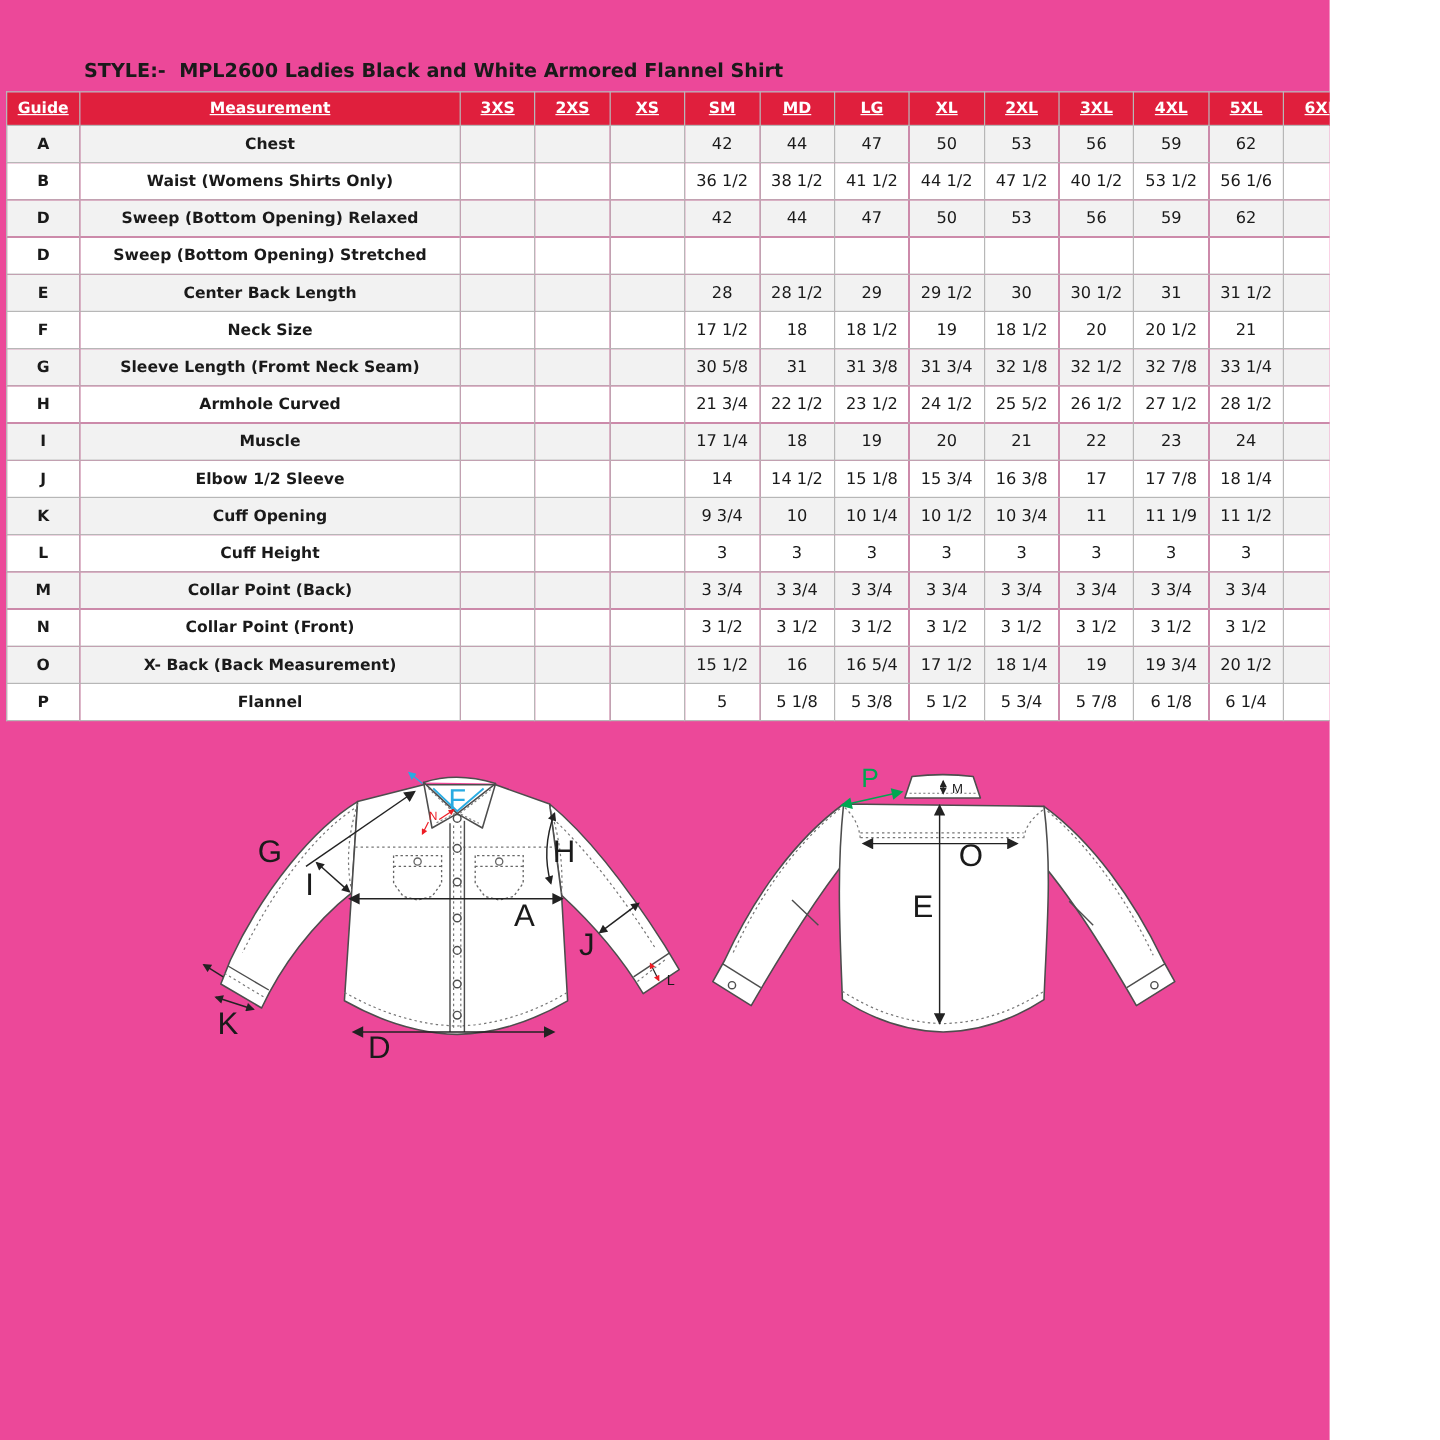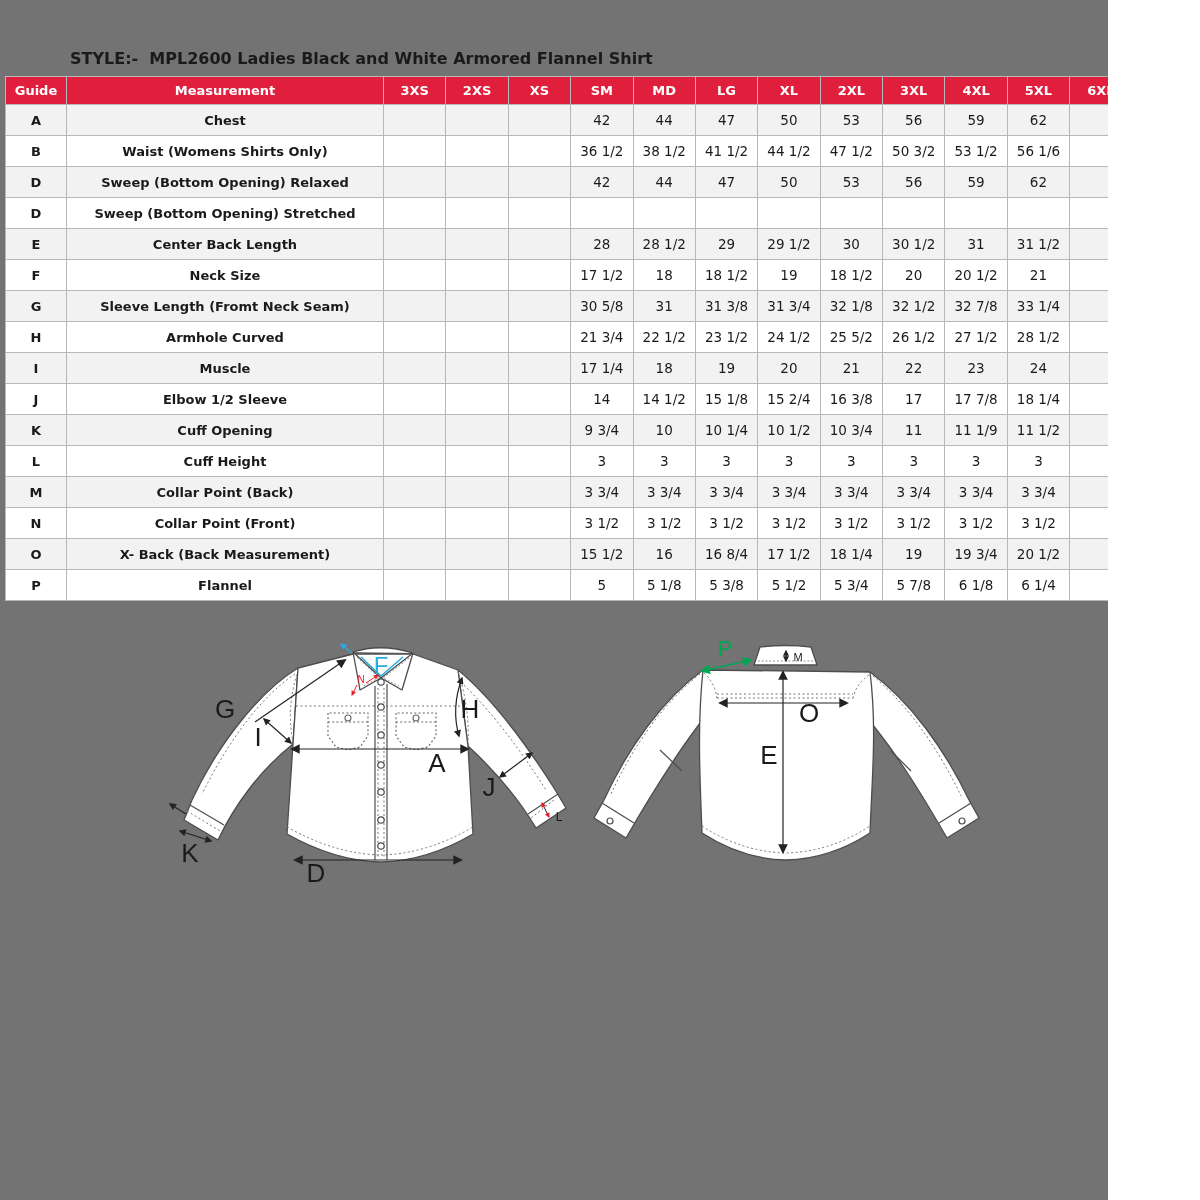--- a/index.html
+++ b/index.html
@@ -3,29 +3,29 @@
 <meta charset="utf-8">
 <style>
   :root{
     --header-bg:#e01f3d; --header-text:#ffffff; --stripe:#f2f2f2;
     --grid:#b7b7b7; --outer:#8a8a8a; --ink:#1a1a1a;
     --outline:#4d4d4d; --stitch:#777777;
     --cyan:#29abe2; --red:#ed1c24; --green:#00a651;
   }
   *{box-sizing:border-box;margin:0;padding:0;}
   html,body{background:#ffffff;}
-  .page{position:relative;width:1108px;height:1200px;background:#737373;overflow:hidden;
+  .page{position:relative;width:1108px;height:1200px;background:#ec4899;overflow:hidden;
         font-family:"DejaVu Sans","Liberation Sans",sans-serif;color:var(--ink);}
   .title{position:absolute;left:70px;top:49px;font-size:16px;font-weight:bold;white-space:pre;}
   table.size-chart{position:absolute;left:5px;top:76px;width:1190px;border-collapse:collapse;
         table-layout:fixed;border:1px solid var(--outer);}
   table.size-chart col.c-guide{width:61px;}
   table.size-chart col.c-meas{width:317px;}
   table.size-chart th{background:var(--header-bg);color:var(--header-text);font-size:13px;
-        font-weight:bold;height:28px;border:1px solid var(--grid);text-align:center;padding:0;}
+        font-weight:bold;height:28px;border:1px solid var(--grid);text-align:center;padding:0;text-decoration:underline;}
   table.size-chart td{border:1px solid var(--grid);height:31px;text-align:center;
         font-size:13.5px;padding:0 2px;background:#fff;white-space:nowrap;overflow:hidden;}
   table.size-chart tr.stripe td{background:var(--stripe);}
   table.size-chart td.guide,table.size-chart td.meas{font-weight:bold;font-size:13px;}
   svg{position:absolute;}
   svg text{font-family:"Liberation Sans","DejaVu Sans",sans-serif;}
   .big-letter{font-size:26px;fill:var(--ink);}
   .small-letter{font-size:12px;fill:var(--ink);}
 </style>
 </head>
@@ -94,21 +94,21 @@
           <td class="guide">B</td>
           <td class="meas">Waist (Womens Shirts Only)</td>
           <td></td>
           <td></td>
           <td></td>
           <td>36 1/2</td>
           <td>38 1/2</td>
           <td>41 1/2</td>
           <td>44 1/2</td>
           <td>47 1/2</td>
-          <td>50 3/2</td>
+          <td>40 1/2</td>
           <td>53 1/2</td>
           <td>56 1/6</td>
           <td></td>
           <td></td>
         </tr>
         <tr class="stripe">
           <td class="guide">D</td>
           <td class="meas">Sweep (Bottom Opening)  Relaxed</td>
           <td></td>
           <td></td>
@@ -228,21 +228,21 @@
         </tr>
         <tr>
           <td class="guide">J</td>
           <td class="meas">Elbow 1/2 Sleeve</td>
           <td></td>
           <td></td>
           <td></td>
           <td>14</td>
           <td>14 1/2</td>
           <td>15 1/8</td>
-          <td>15 2/4</td>
+          <td>15 3/4</td>
           <td>16 3/8</td>
           <td>17</td>
           <td>17 7/8</td>
           <td>18 1/4</td>
           <td></td>
           <td></td>
         </tr>
         <tr class="stripe">
           <td class="guide">K</td>
           <td class="meas">Cuff Opening</td>
@@ -312,21 +312,21 @@
           <td></td>
         </tr>
         <tr class="stripe">
           <td class="guide">O</td>
           <td class="meas">X- Back (Back Measurement)</td>
           <td></td>
           <td></td>
           <td></td>
           <td>15 1/2</td>
           <td>16</td>
-          <td>16 8/4</td>
+          <td>16 5/4</td>
           <td>17 1/2</td>
           <td>18 1/4</td>
           <td>19</td>
           <td>19 3/4</td>
           <td>20 1/2</td>
           <td></td>
           <td></td>
         </tr>
         <tr>
           <td class="guide">P</td>

